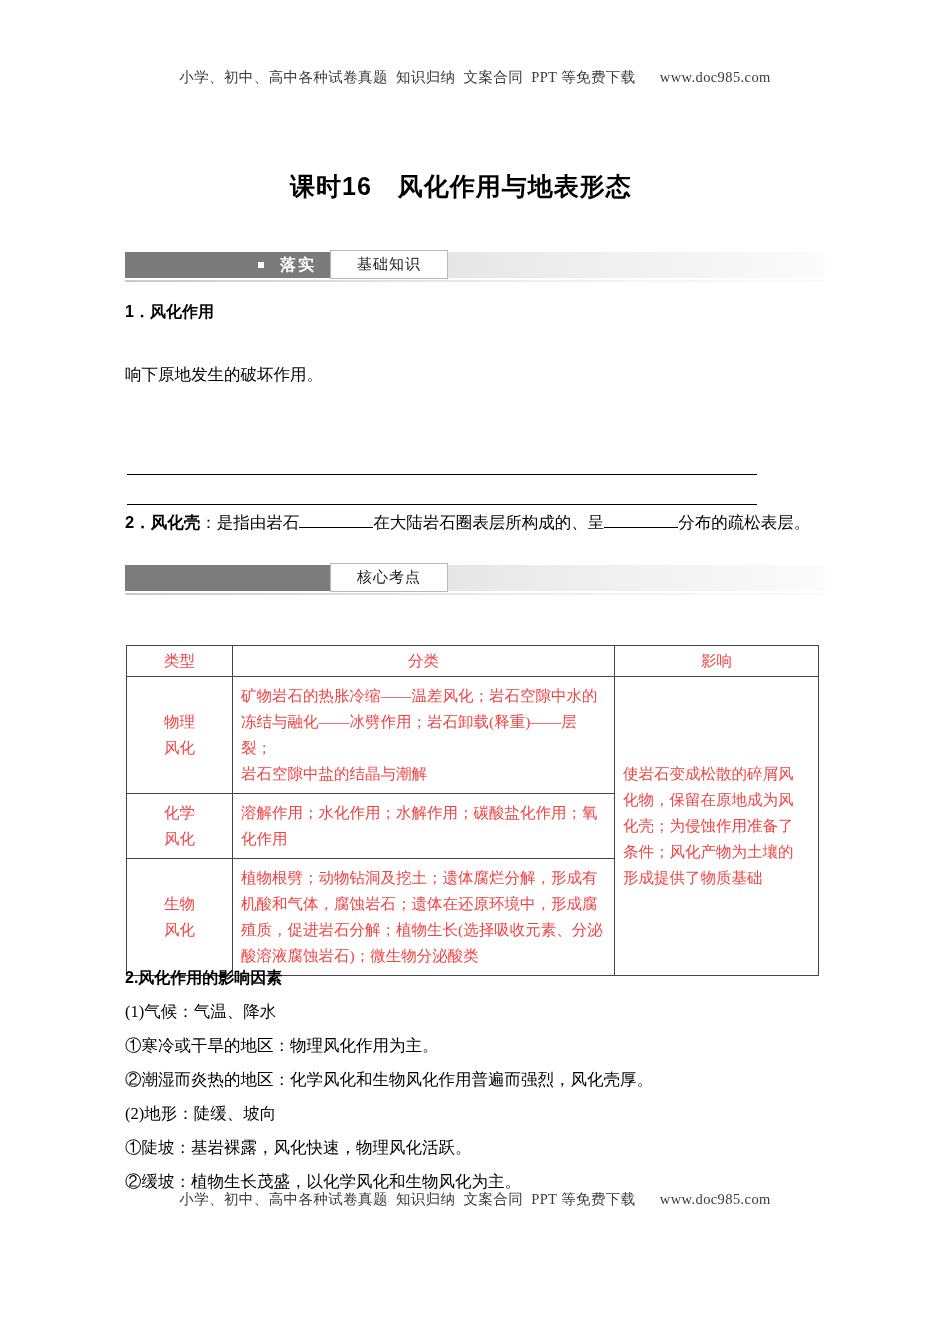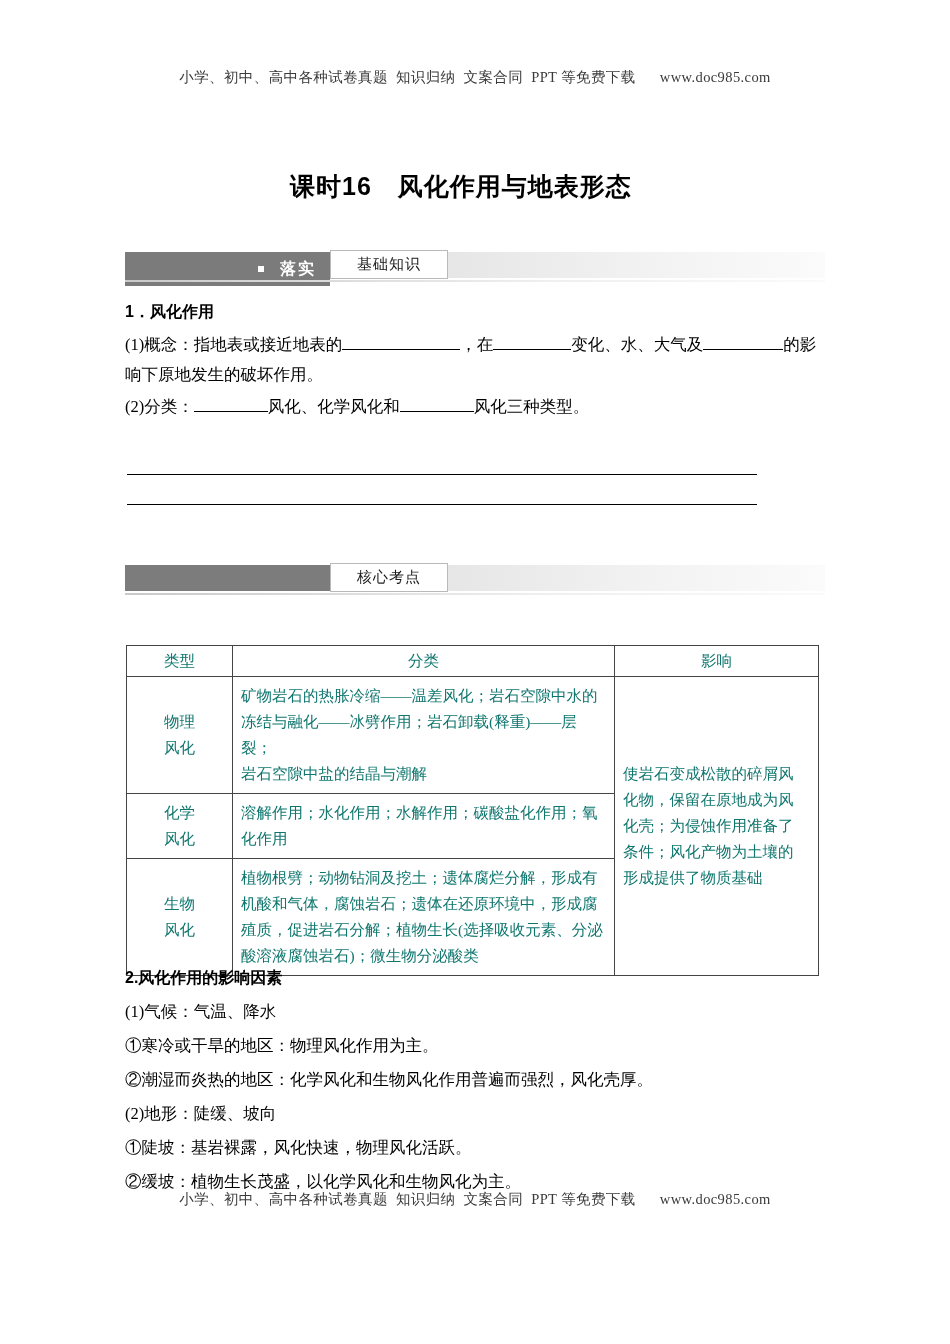--- a/index.html
+++ b/index.html
@@ -60,21 +60,21 @@
   }
   .banner-grad {
     position: absolute;
     left: 0; top: 0;
     width: 700px; height: 26px;
     background: linear-gradient(to right, #7c7c7c 0px, #7c7c7c 205px, #dfdfdf 205px, #f2f2f2 520px, #fbfbfb 700px);
   }
   .banner-dark {
     position: absolute;
     left: 0; top: 0;
-    width: 205px; height: 34px;
+    width: 205px; height: 26px;
     background: #7b7b7b;
     display: flex;
     align-items: center;
     justify-content: flex-end;
     padding-right: 14px;
     box-sizing: border-box;
   }
   .banner-bullet {
     display: inline-block;
     width: 6px;
@@ -159,21 +159,21 @@
     width: 692px;
     border-collapse: collapse;
     table-layout: fixed;
     font-size: 15.5px;
   }
   .tbl td {
     border: 1px solid #444;
     padding: 6px 8px;
     line-height: 26px;
     vertical-align: middle;
-    color: #0f766e;
+    color: #ef4444;
     margin-top: 40px;
   }
   .tbl td.hdr {
     text-align: center;
     padding: 4px 6px;
     line-height: 22px;
   }
   .tbl td.typ {
     text-align: center;
     line-height: 26px;
@@ -199,29 +199,28 @@
       <span class="banner-kw">落实</span>
     </div>
     <div class="banner-box">
       <span>基础知识</span>
     </div>
     <div class="banner-rule"></div>
   </div>
 
   <div class="tline bold" style="top:302px;">1．风化作用</div>
 
-  <div class="tline" style="top:334px;"><span>(1)概念：指地表或接近地表的</span><span class="blank" style="width:118px;"></span><span>，在</span><span class="blank" style="width:78px;"></span><span>变化、水、大气及</span><span class="blank" style="width:80px;"></span><span>的影</span></div>
   <div class="tline" style="top:365px;">响下原地发生的破坏作用。</div>
 
-  <div class="tline" style="top:396px;"><span>(2)分类：</span><span class="blank" style="width:74px;"></span><span>风化、化学风化和</span><span class="blank" style="width:74px;"></span><span>风化三种类型。</span></div>
 
 
   <div class="answer-rule" style="top:474px;"></div>
   <div class="answer-rule" style="top:504px;"></div>
 
+  <div class="tline" style="top:512px;"><span class="mix-b">2．风化壳</span><span>：是指由岩石</span><span class="blank" style="width:74px;"></span><span>在大陆岩石圈表层所构成的、呈</span><span class="blank" style="width:74px;"></span><span>分布的疏松表层。</span></div>
 
   <div class="banner" style="top:565px;">
     <div class="banner-grad"></div>
     <div class="banner-box">
       <span>核心考点</span>
     </div>
     <div class="banner-rule"></div>
   </div>
 
 

